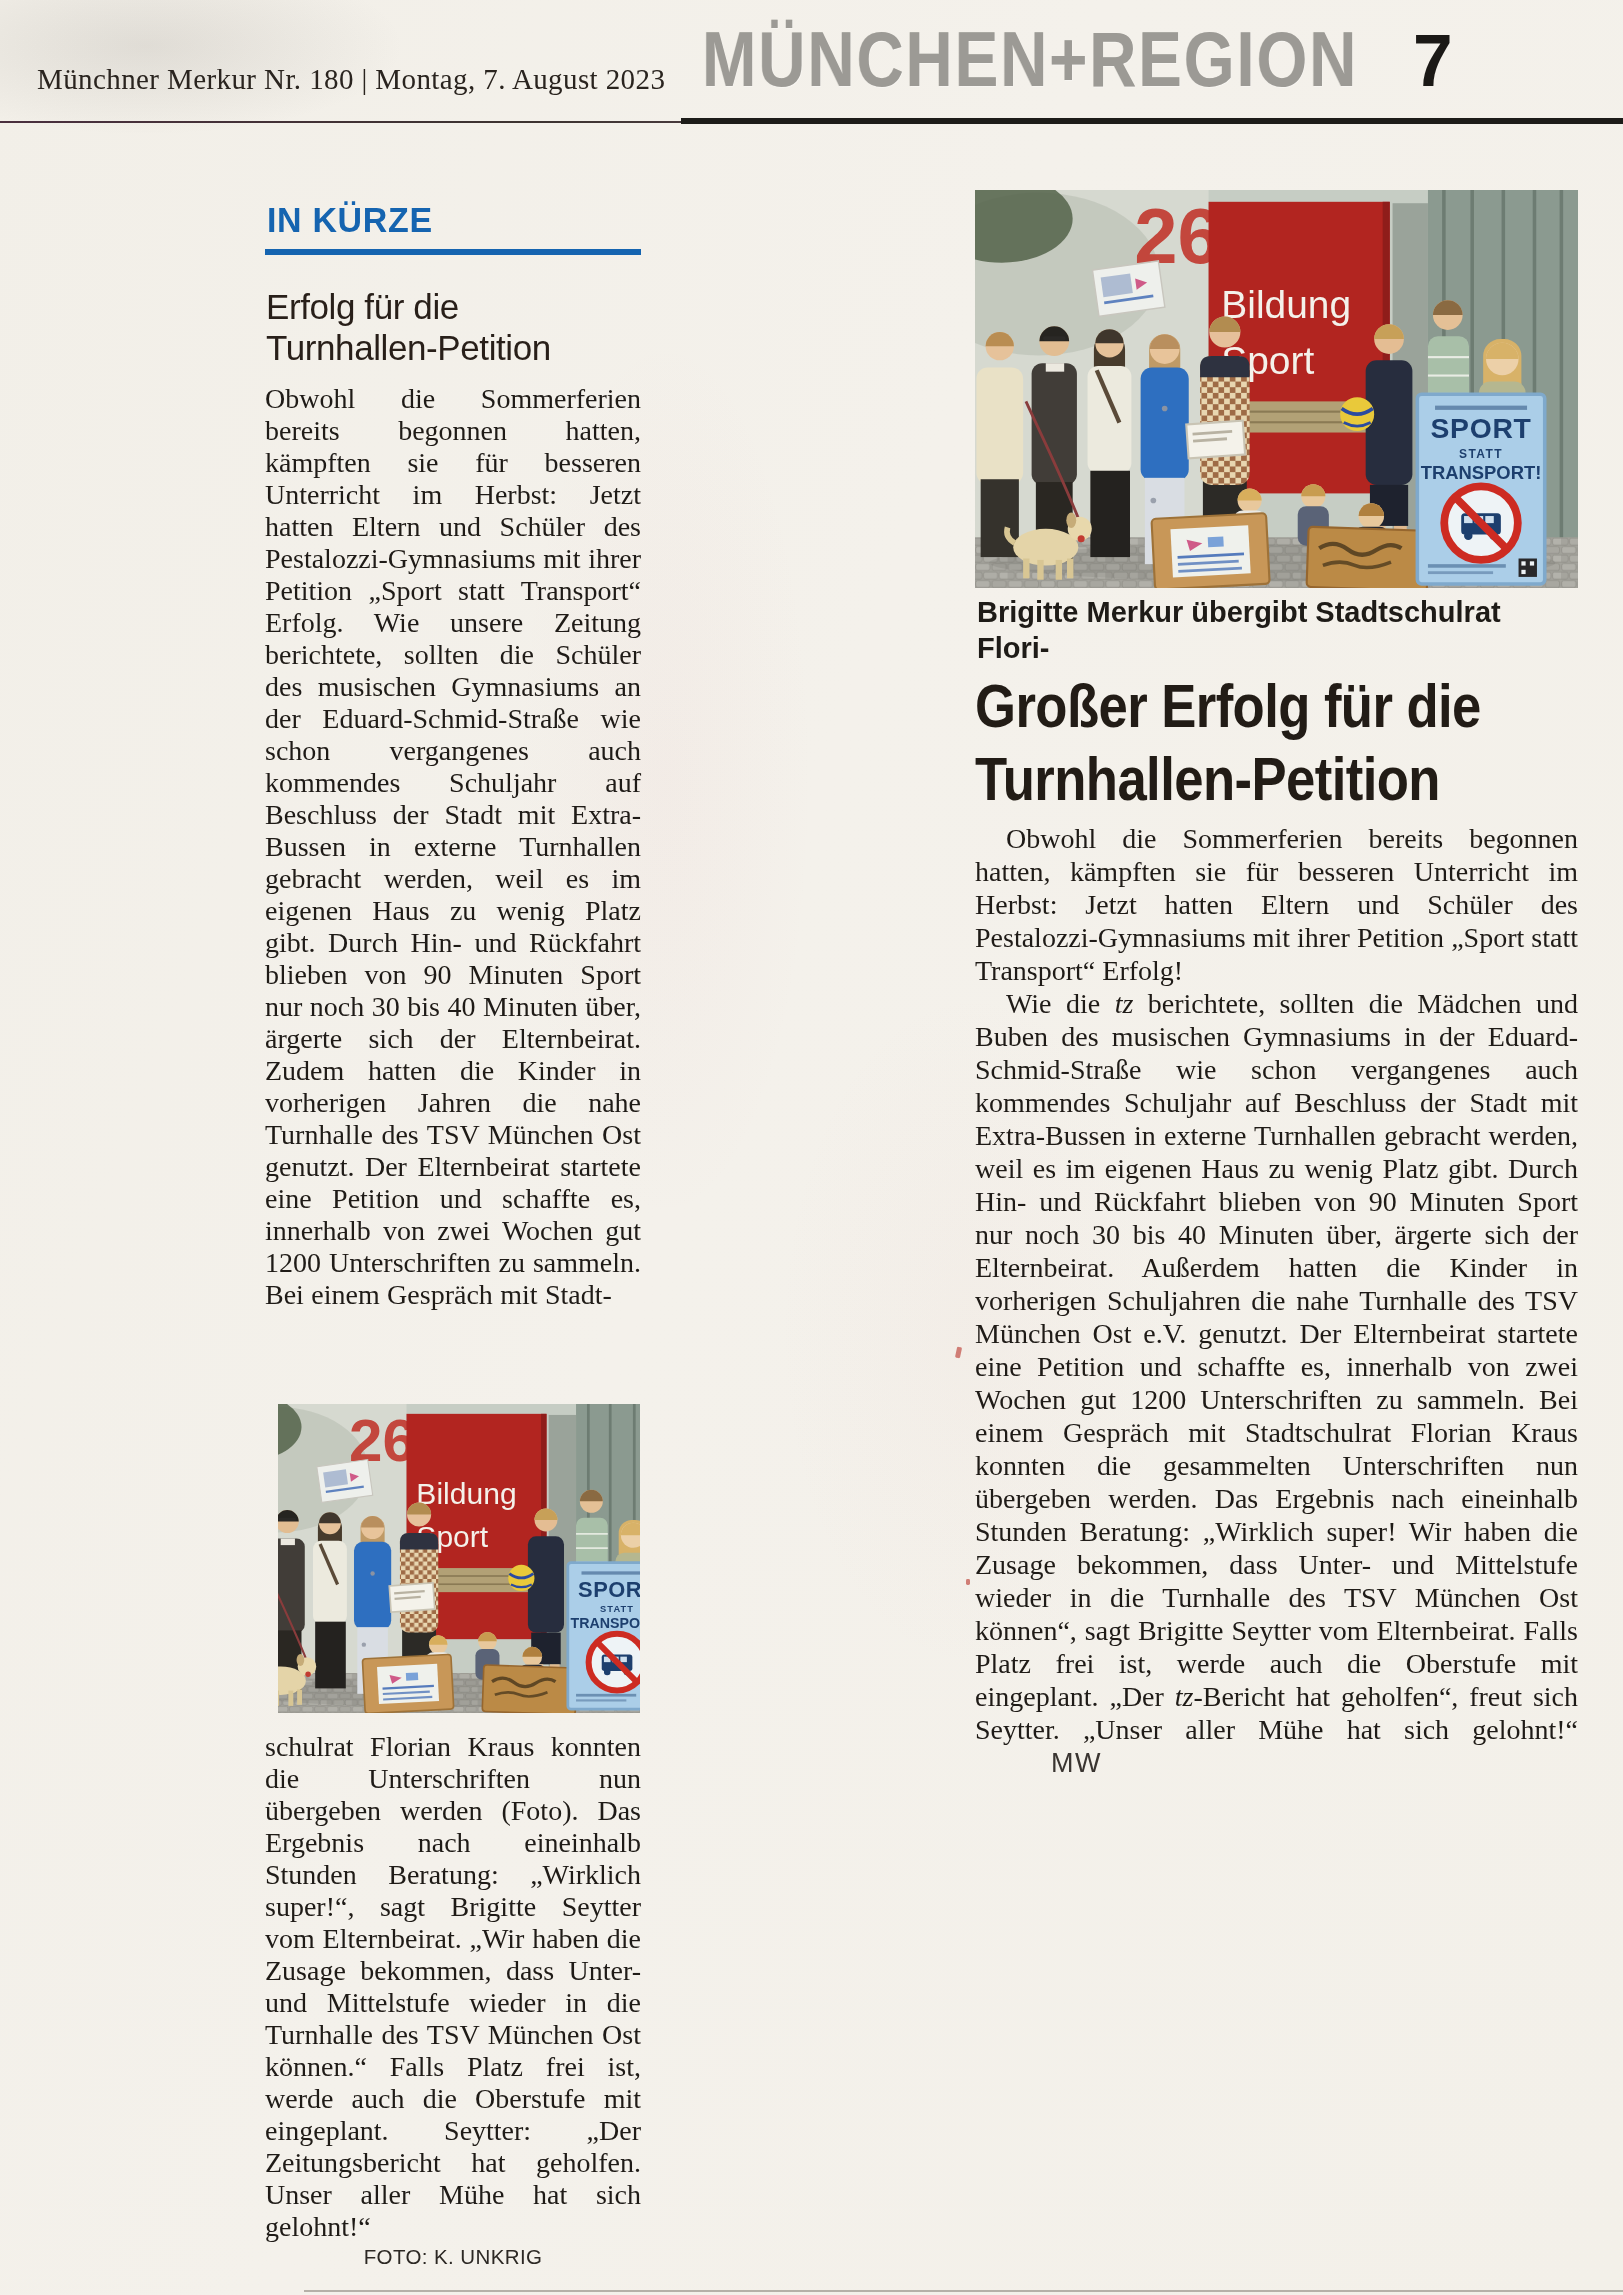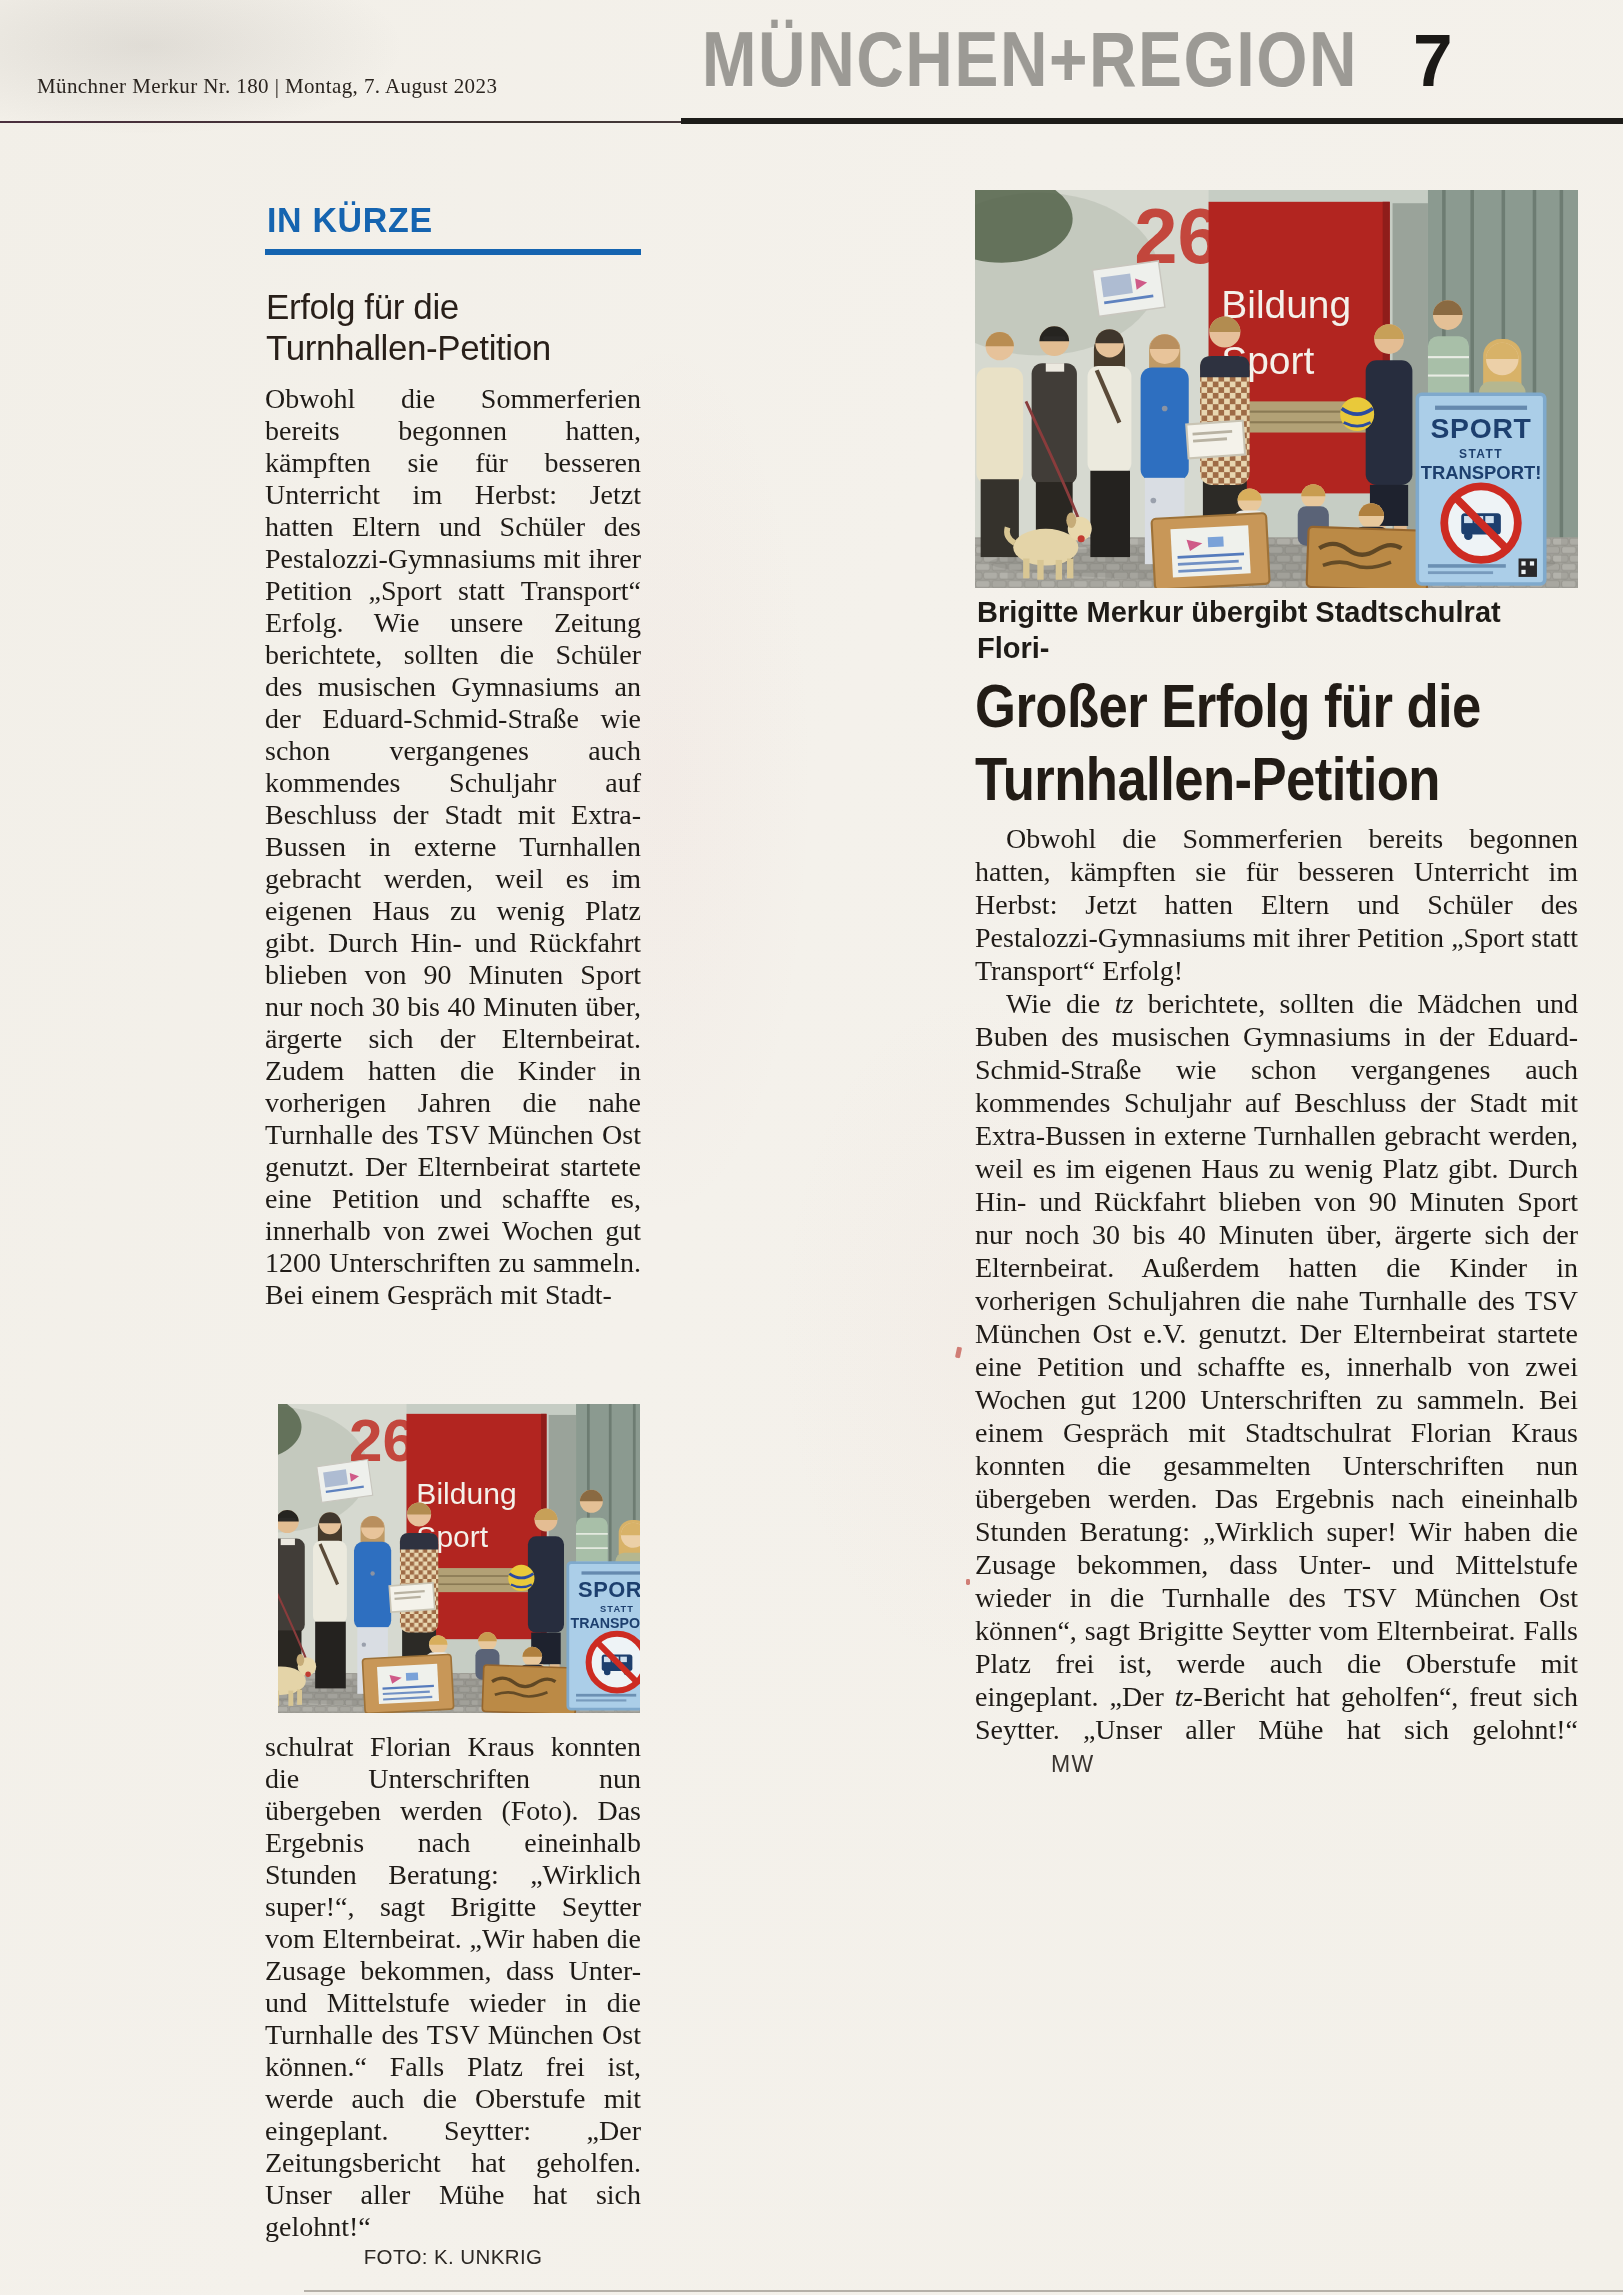--- a/index.html
+++ b/index.html
@@ -8,21 +8,21 @@
       radial-gradient(ellipse 368px 127px at 9% 2%, rgba(110,104,98,.14), transparent 70%),
       radial-gradient(ellipse 212px 637px at 41% 34%, rgba(214,140,150,.05), transparent 70%),
       radial-gradient(ellipse 283px 495px at 60% 58%, rgba(214,150,150,.04), transparent 70%),
       linear-gradient(110deg,#f2efe8 0%,#f4f1eb 45%,#f3f0e9 100%);
     font-family:"Liberation Serif",serif;color:#201c18;}
   .abs{position:absolute;}
   .sans{font-family:"Liberation Sans",sans-serif;}
   .serif{font-family:"Liberation Serif",serif;}
   .justify{text-align:justify;}
   .it{font-style:italic;}
-  .masthead-left{left:37px;top:74px;font-size:21px;letter-spacing:0.4px;color:#2a241f;white-space:nowrap;font-family:Liberation Serif, serif;}
+  .masthead-left{left:37px;top:63px;font-size:29px;letter-spacing:0.4px;color:#2a241f;white-space:nowrap;font-family:Liberation Serif, serif;}
   .rule-left{left:0;top:121px;width:882px;height:2.1px;background:linear-gradient(90deg,#4a2f3e,#3c3330 60%,#55424a);}
   .section-title{left:702px;top:14px;font-size:78px;font-weight:700;color:#9c9a95;
     transform:scaleX(.84);transform-origin:left top;letter-spacing:2.1px;white-space:nowrap;
     text-shadow:0.7px 0.7px 0 rgba(255,255,255,.35), -0.7px 0 0 rgba(120,118,112,.25);}
   .page-number{left:1413px;top:17px;font-size:75px;font-weight:700;color:#1b1916;
     transform:scaleX(.95);transform-origin:left top;}
   .rule-right{left:681px;top:118px;width:943px;height:6.4px;background:#1d1c19;}
   .brief-label{left:267px;top:200px;font-size:35px;font-weight:700;color:#1564b0;
     letter-spacing:0.7px;transform:scaleX(.97);transform-origin:left top;}
   .brief-rule{left:265px;top:249px;width:376px;height:6.4px;background:#1564b0;}
@@ -36,21 +36,21 @@
     letter-spacing:0.4px;color:#2c2824;font-weight:400;}
   .caption{left:977px;width:603px;font-size:29px;line-height:36px;font-weight:700;color:#1e1b17;}
   .cap1{top:594px;}
   .cap2{top:630px;display:flex;justify-content:space-between;padding-right:51px;box-sizing:border-box;}
   .cap-credit{font-size:25px;font-weight:400;color:#2b2723;white-space:nowrap;}
   .main-headline{left:975px;top:669px;transform:scaleX(.85);transform-origin:left top;
     font-size:62px;line-height:73px;font-weight:700;color:#221c16;letter-spacing:-0.7px;white-space:nowrap;}
   .article-body{left:975px;top:822px;width:603px;font-size:28px;line-height:33px;color:#1f1b17;}
   .article-body p{margin:0;text-indent:31px;}
   .author{display:inline-block;margin-left:45px;font-family:"Liberation Sans",sans-serif;
-    font-size:23px;letter-spacing:1.4px;color:#3a3531;}
+    font-size:27px;letter-spacing:1.4px;color:#3a3531;}
   .bottom-rule{left:304px;top:2290px;width:1319px;height:2.1px;background:#b5b0a8;}
   .speck{background:#bd4038;border-radius:1.4px;opacity:.65;}
 </style>
 </head>
 <body>
 
 <div id="page">
 
   <svg width="0" height="0" style="position:absolute">
     <defs>

